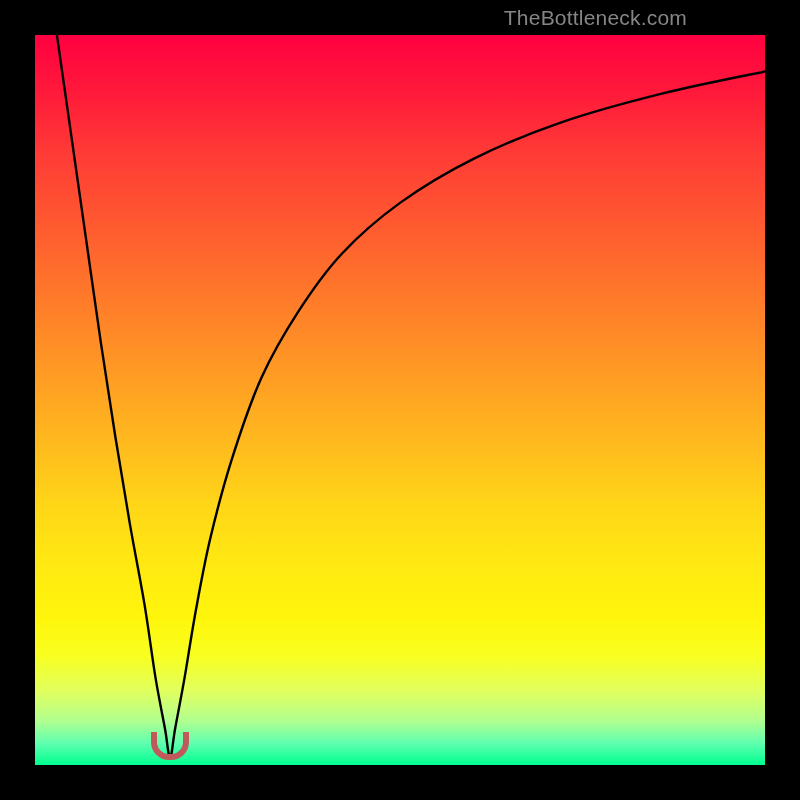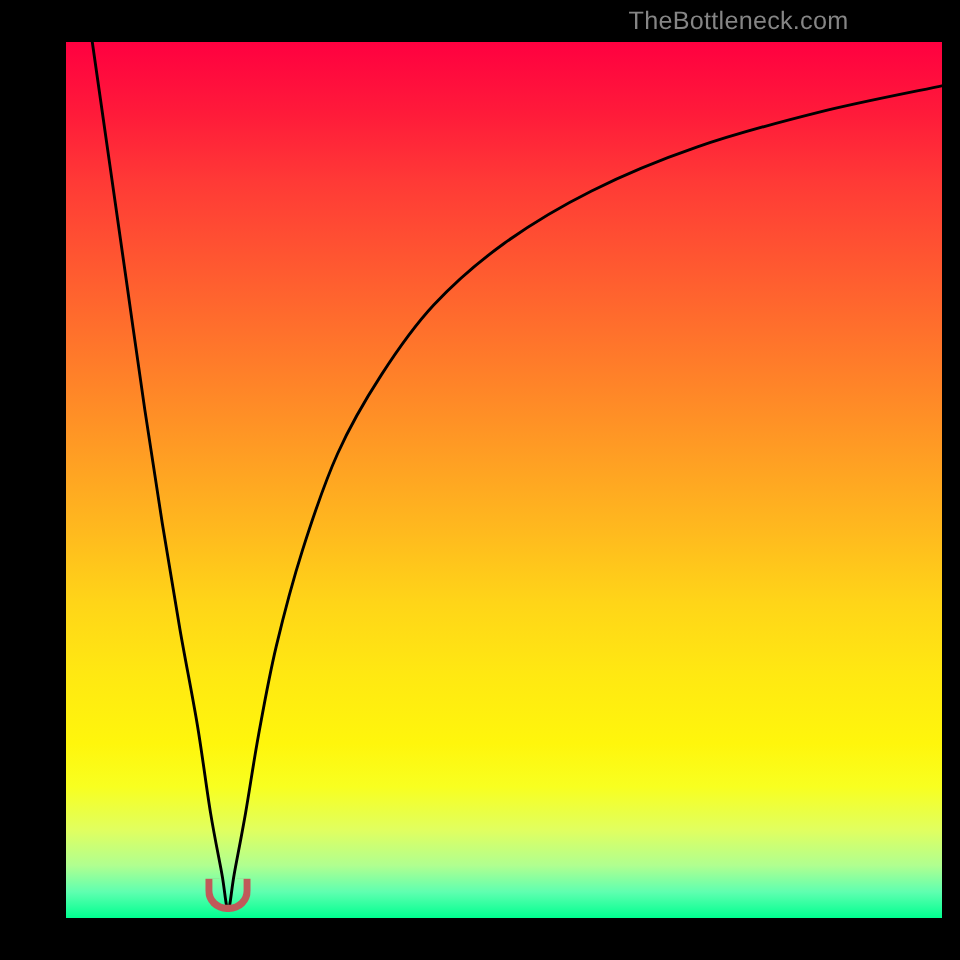--- a/index.html
+++ b/index.html
@@ -10,21 +10,20 @@
     background: #000;
     overflow: hidden;
     font-family: Arial, Helvetica, sans-serif;
   }
   .frame {
     position: absolute;
     left: 0; top: 0;
     width: 701px;
     height: 800px;
     background: #000;
-    margin-left: 20px;
   }
   .plot {
     position: absolute;
     left: 35px;
     top: 35px;
     width: 730px;
     height: 730px;
     overflow: hidden;
   }
   .gradient {

